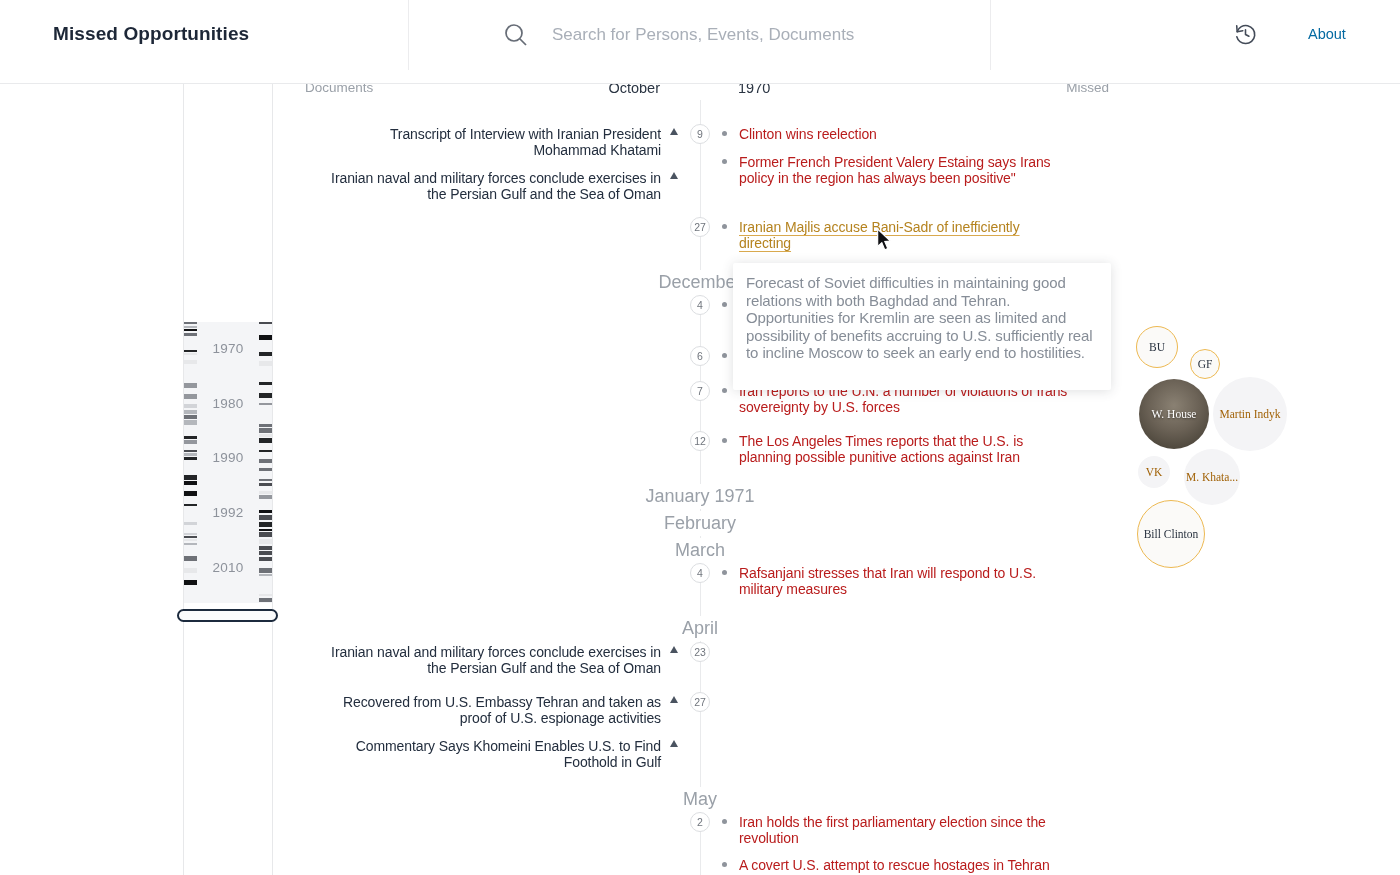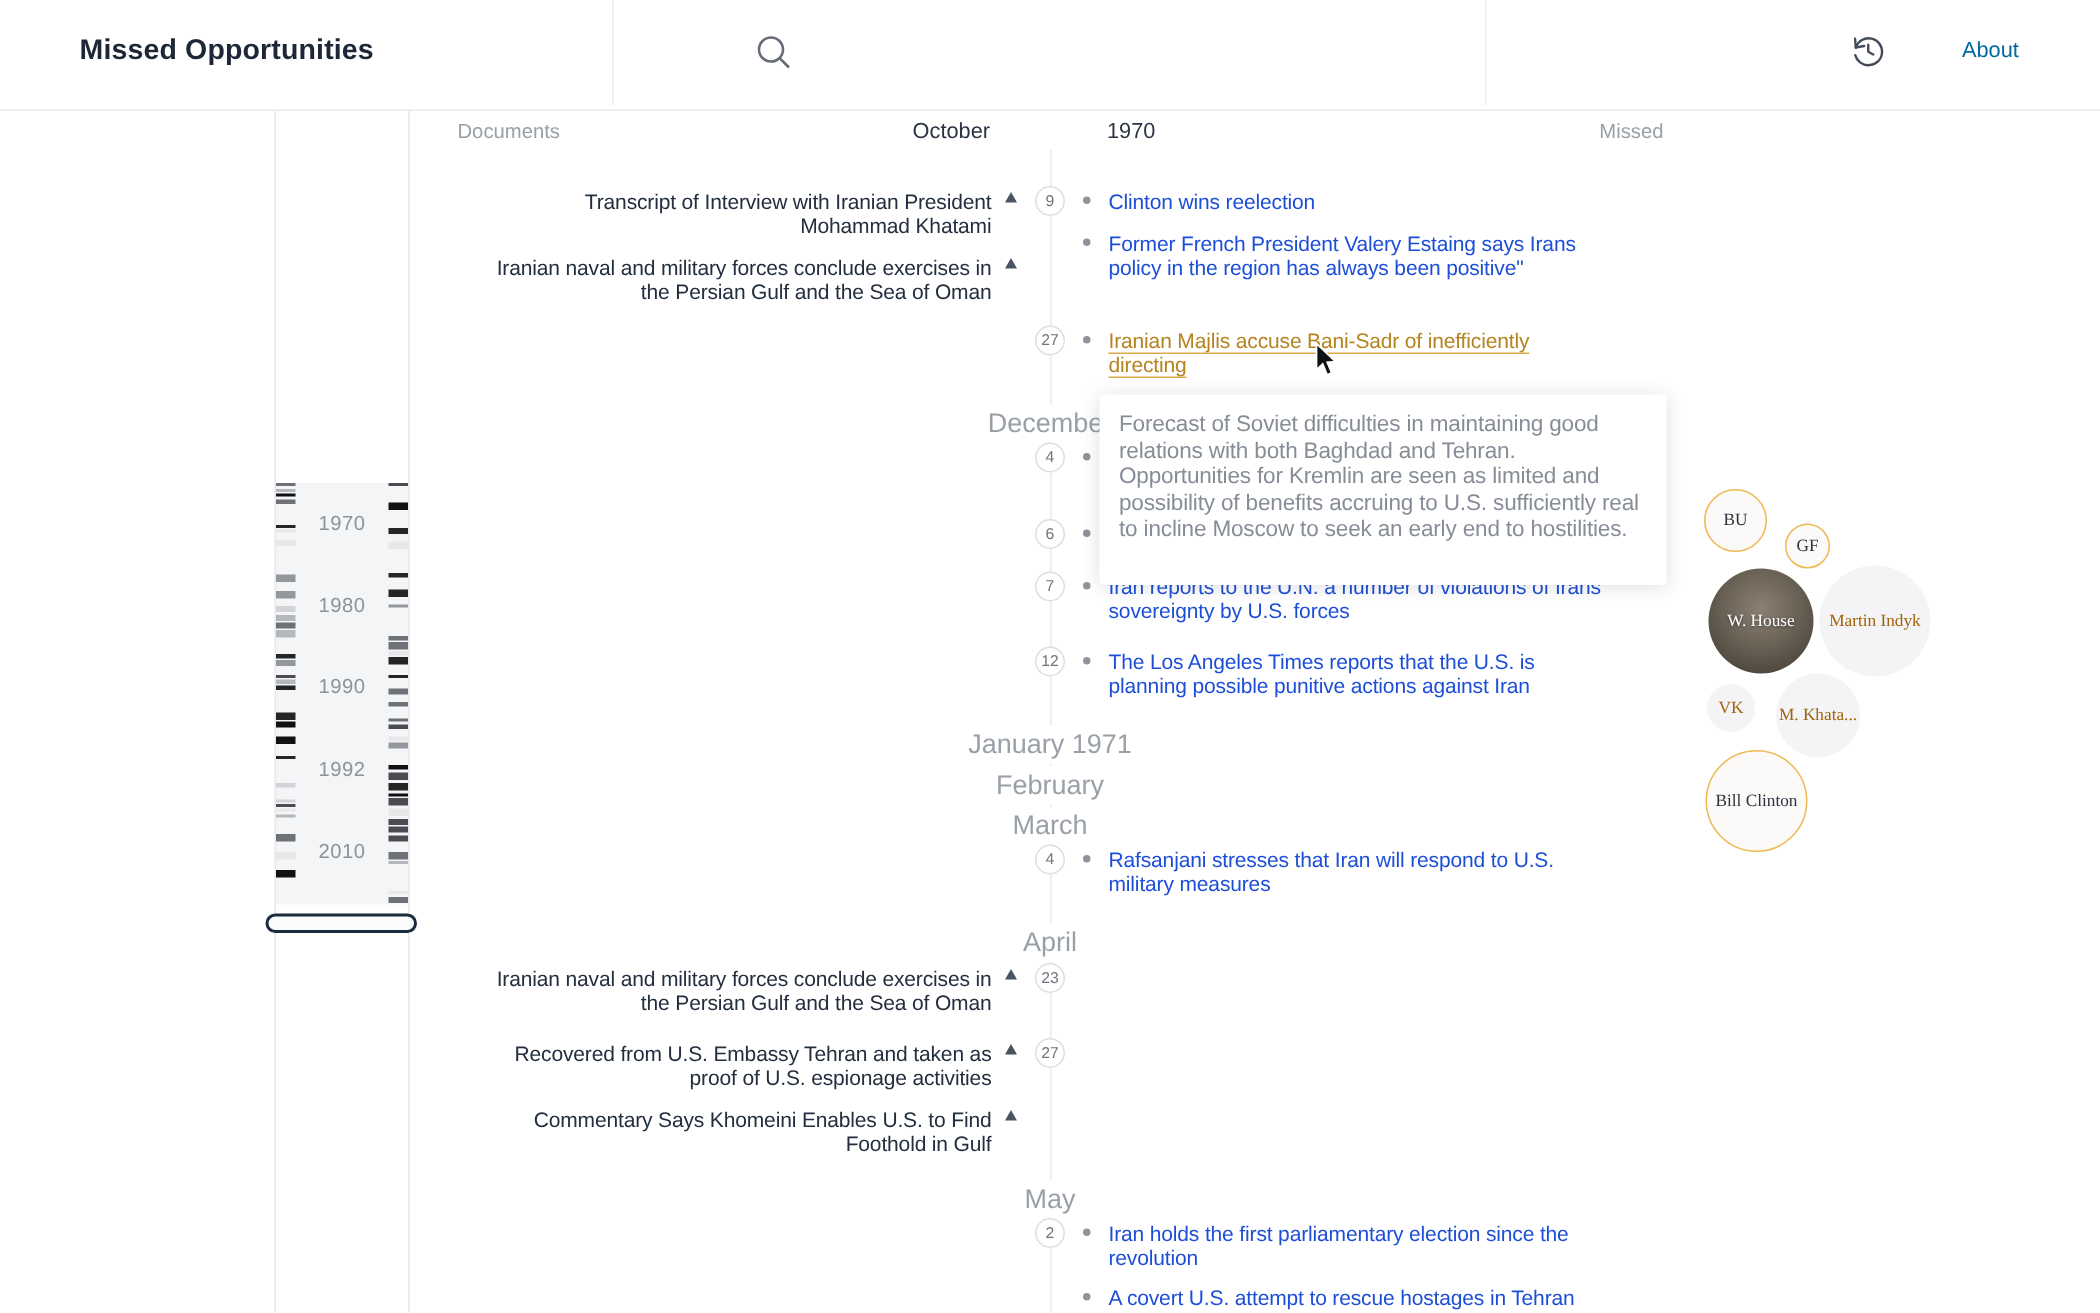--- a/index.html
+++ b/index.html
@@ -3,21 +3,21 @@
 <meta charset="utf-8">
 <style>
   * { margin:0; padding:0; box-sizing:border-box; }
   html,body { width:1400px; height:875px; }
   body {
     position:relative; overflow:hidden; background:#ffffff;
     font-family:"Liberation Sans", sans-serif; color:#222c3a;
   }
   
   .header {
-    position:absolute; left:0; top:0; width:1400px; height:74px;
+    position:absolute; left:0; top:0; width:1400px; height:84px;
     background:#fff; border-bottom:1px solid #e9eaec; z-index:30;
   }
   .app-title {
     position:absolute; left:53px; top:23px; font-size:19px; font-weight:700;
     color:#1d2737; letter-spacing:.1px;
   }
   .hdiv { position:absolute; top:0; width:1px; height:70px; background:#ececee; }
   .hdiv.d1 { left:408px; } .hdiv.d2 { left:990px; }
   .search-icon { position:absolute; left:502px; top:21px; }
   .search-input {
@@ -77,21 +77,21 @@
     position:absolute; left:670px; top:4px; width:0; height:0;
     border-left:4.5px solid transparent; border-right:4.5px solid transparent;
     border-bottom:7px solid #4a5360;
   }
   .evt-bullet {
     position:absolute; left:722px; top:7px; width:5px; height:5px; border-radius:50%;
     background:#8f949c;
   }
   .evt-title {
     position:absolute; left:739px; top:2px; width:330px; text-align:left;
-    font-size:14px; line-height:16px; letter-spacing:-.1px; color:#1d4ed8; cursor:pointer;
+    font-size:14px; line-height:16px; letter-spacing:-.1px; color:#b91c1c; cursor:pointer;
   }
   .trow.no-badge .doc-title, .trow.no-badge .evt-title { top:0; }
   .trow.no-badge .doc-tri { top:2px; } .trow.no-badge .evt-bullet { top:5px; }
   .evt-title.link {
     color:#b5831f; text-decoration:underline; text-decoration-color:#d9a94e;
     text-underline-offset:3px;
   }
 
   
   .tooltip {
@@ -121,20 +121,21 @@
 
 <div class="header">
   <div class="app-title">Missed Opportunities</div>
   <div class="hdiv d1"></div>
   <span class="search-icon">
     <svg width="28" height="28" viewBox="0 0 28 28" fill="none" stroke="#666c76" stroke-width="1.7">
       <circle cx="12" cy="12" r="8"></circle>
         <line x1="18" y1="18" x2="24" y2="24"></line>
     </svg>
   </span>
+  <input class="search-input" type="text" placeholder="Search for Persons, Events, Documents" style="">
   <div class="hdiv d2"></div>
   <button class="history-btn">
     <svg width="27" height="27" viewBox="0 0 24 24" fill="none" stroke="#434b58" stroke-width="1.4" stroke-linecap="round" stroke-linejoin="round">
       <path d="M4.6 9.5 A 8 8 0 1 1 12 20 A 8 8 0 0 1 4.3 14"></path>
       <path d="M4.2 4.2 L4.6 9.5 L9.6 8.6" fill="none"></path>
       <path d="M12 7.8 V12 L15 13.6"></path>
     </svg>
   </button>
   <a class="about-link">About</a>
 </div>

